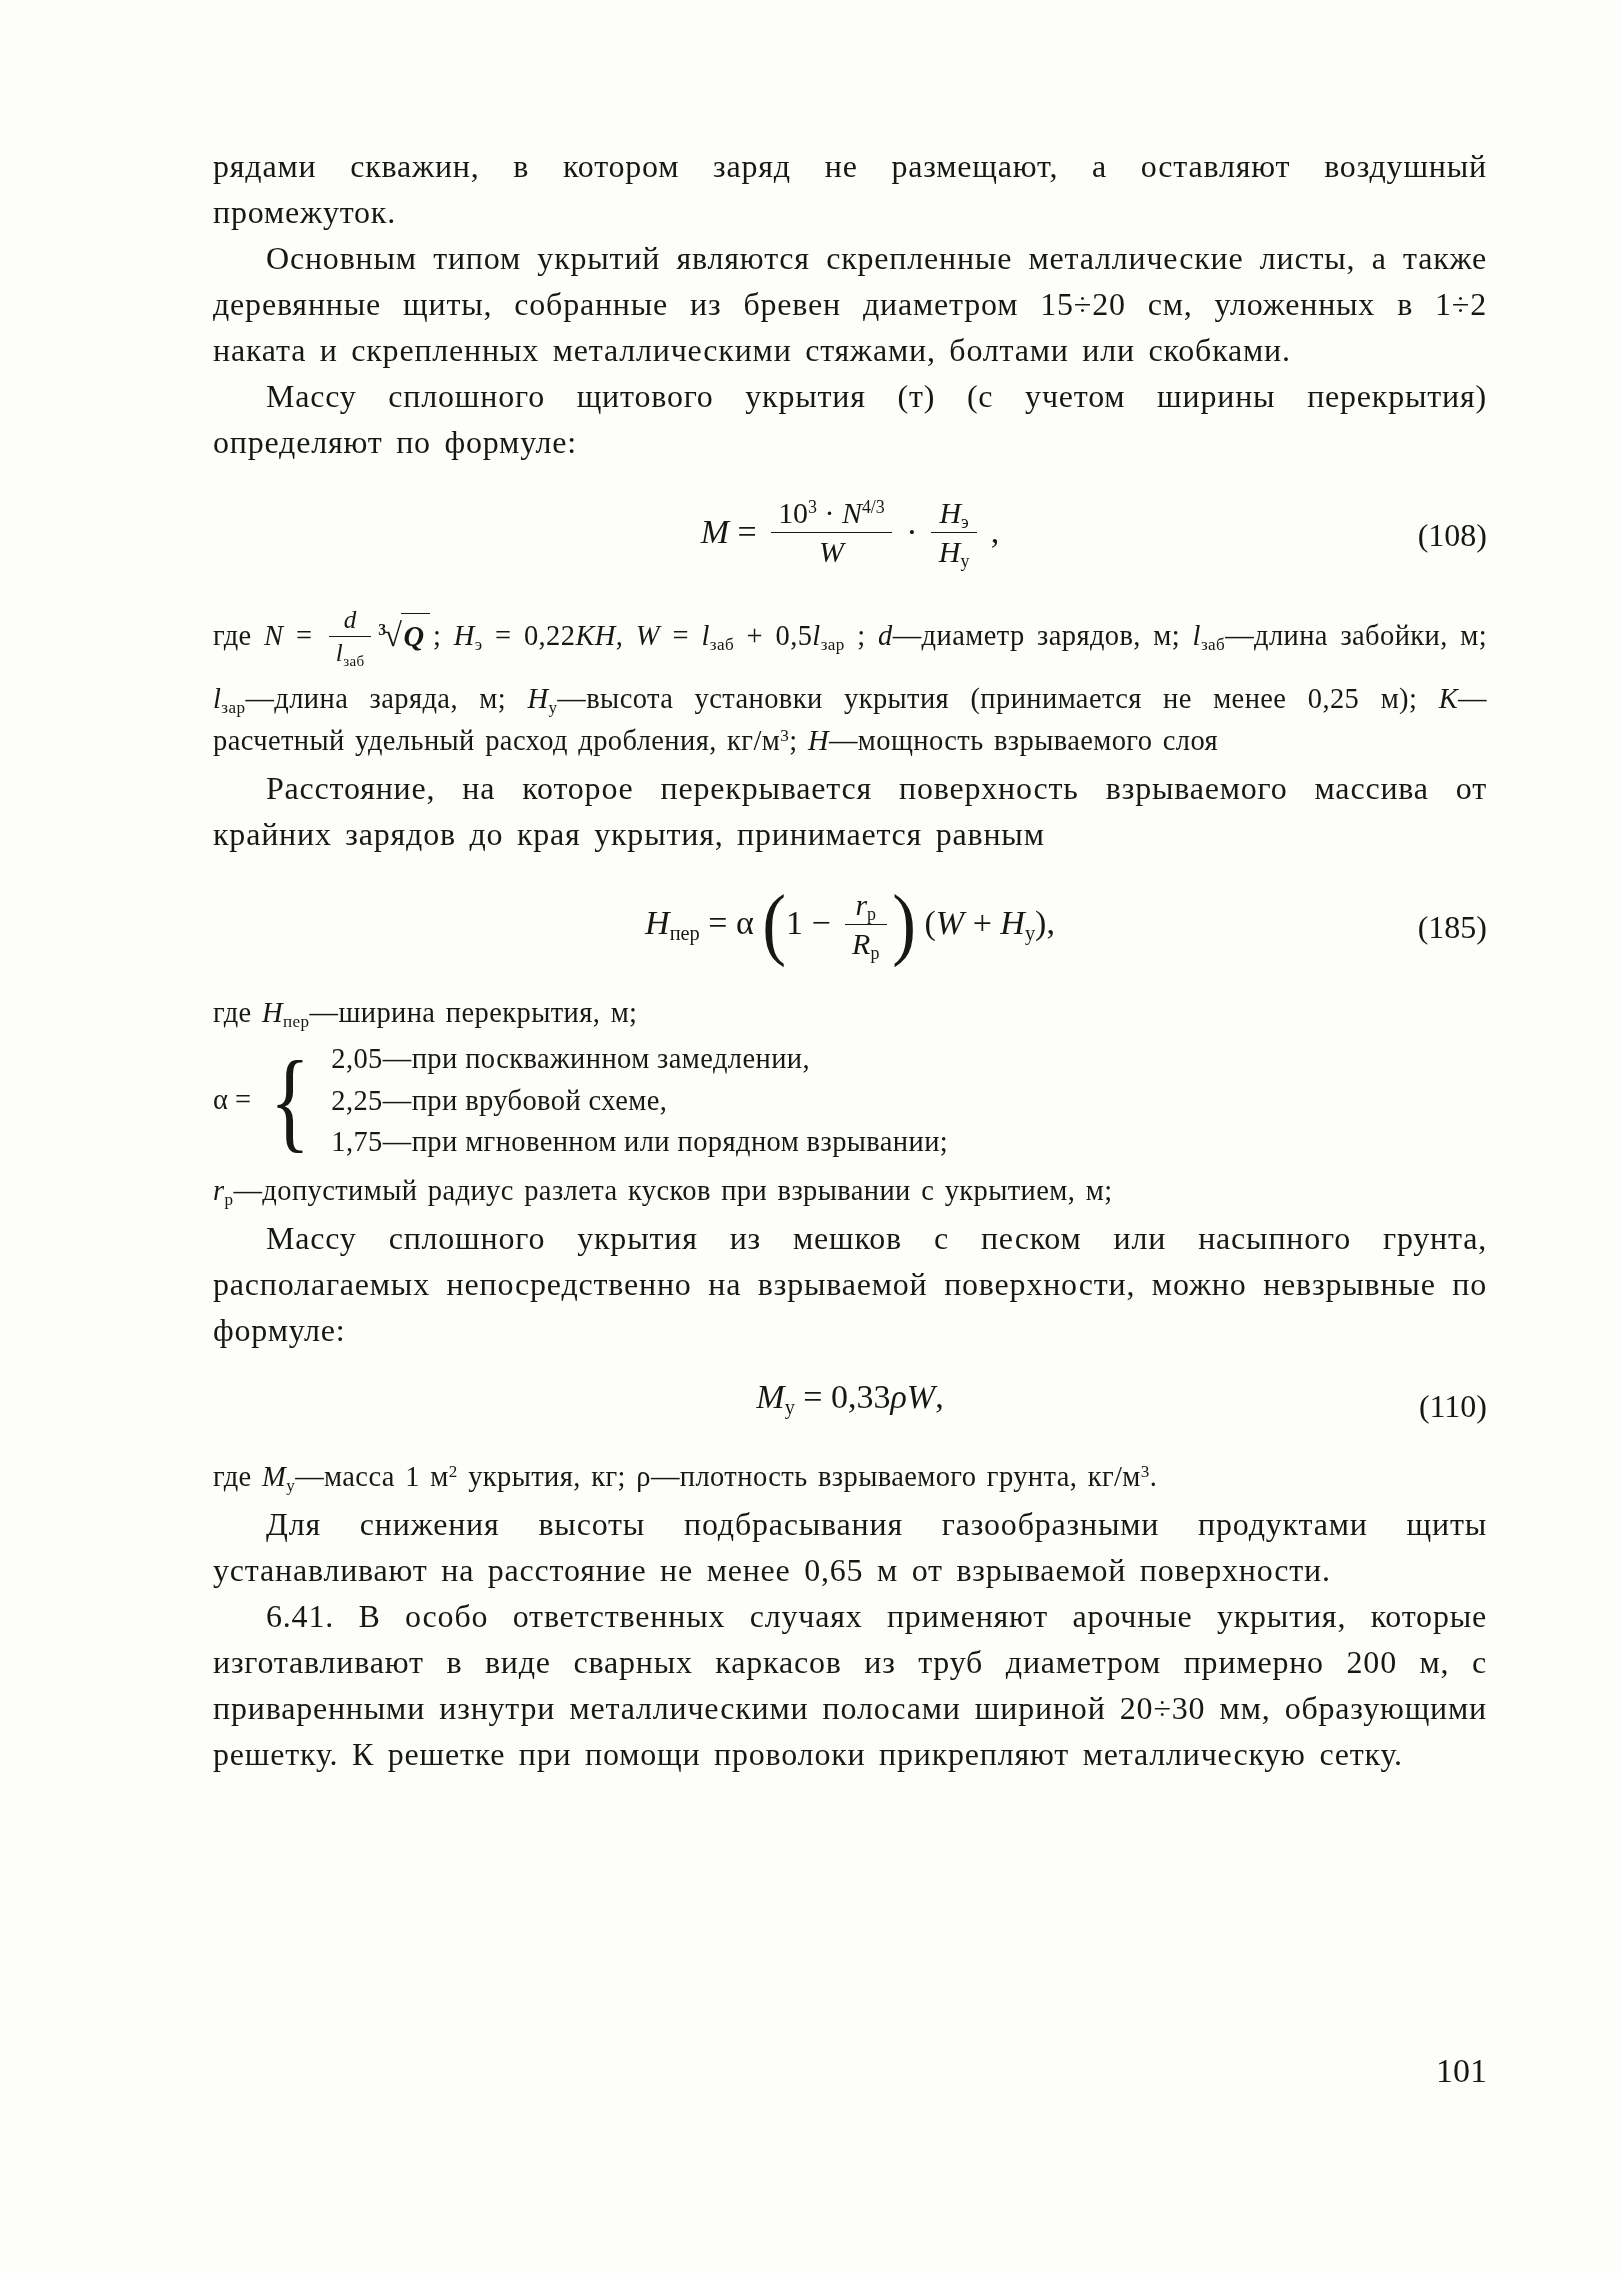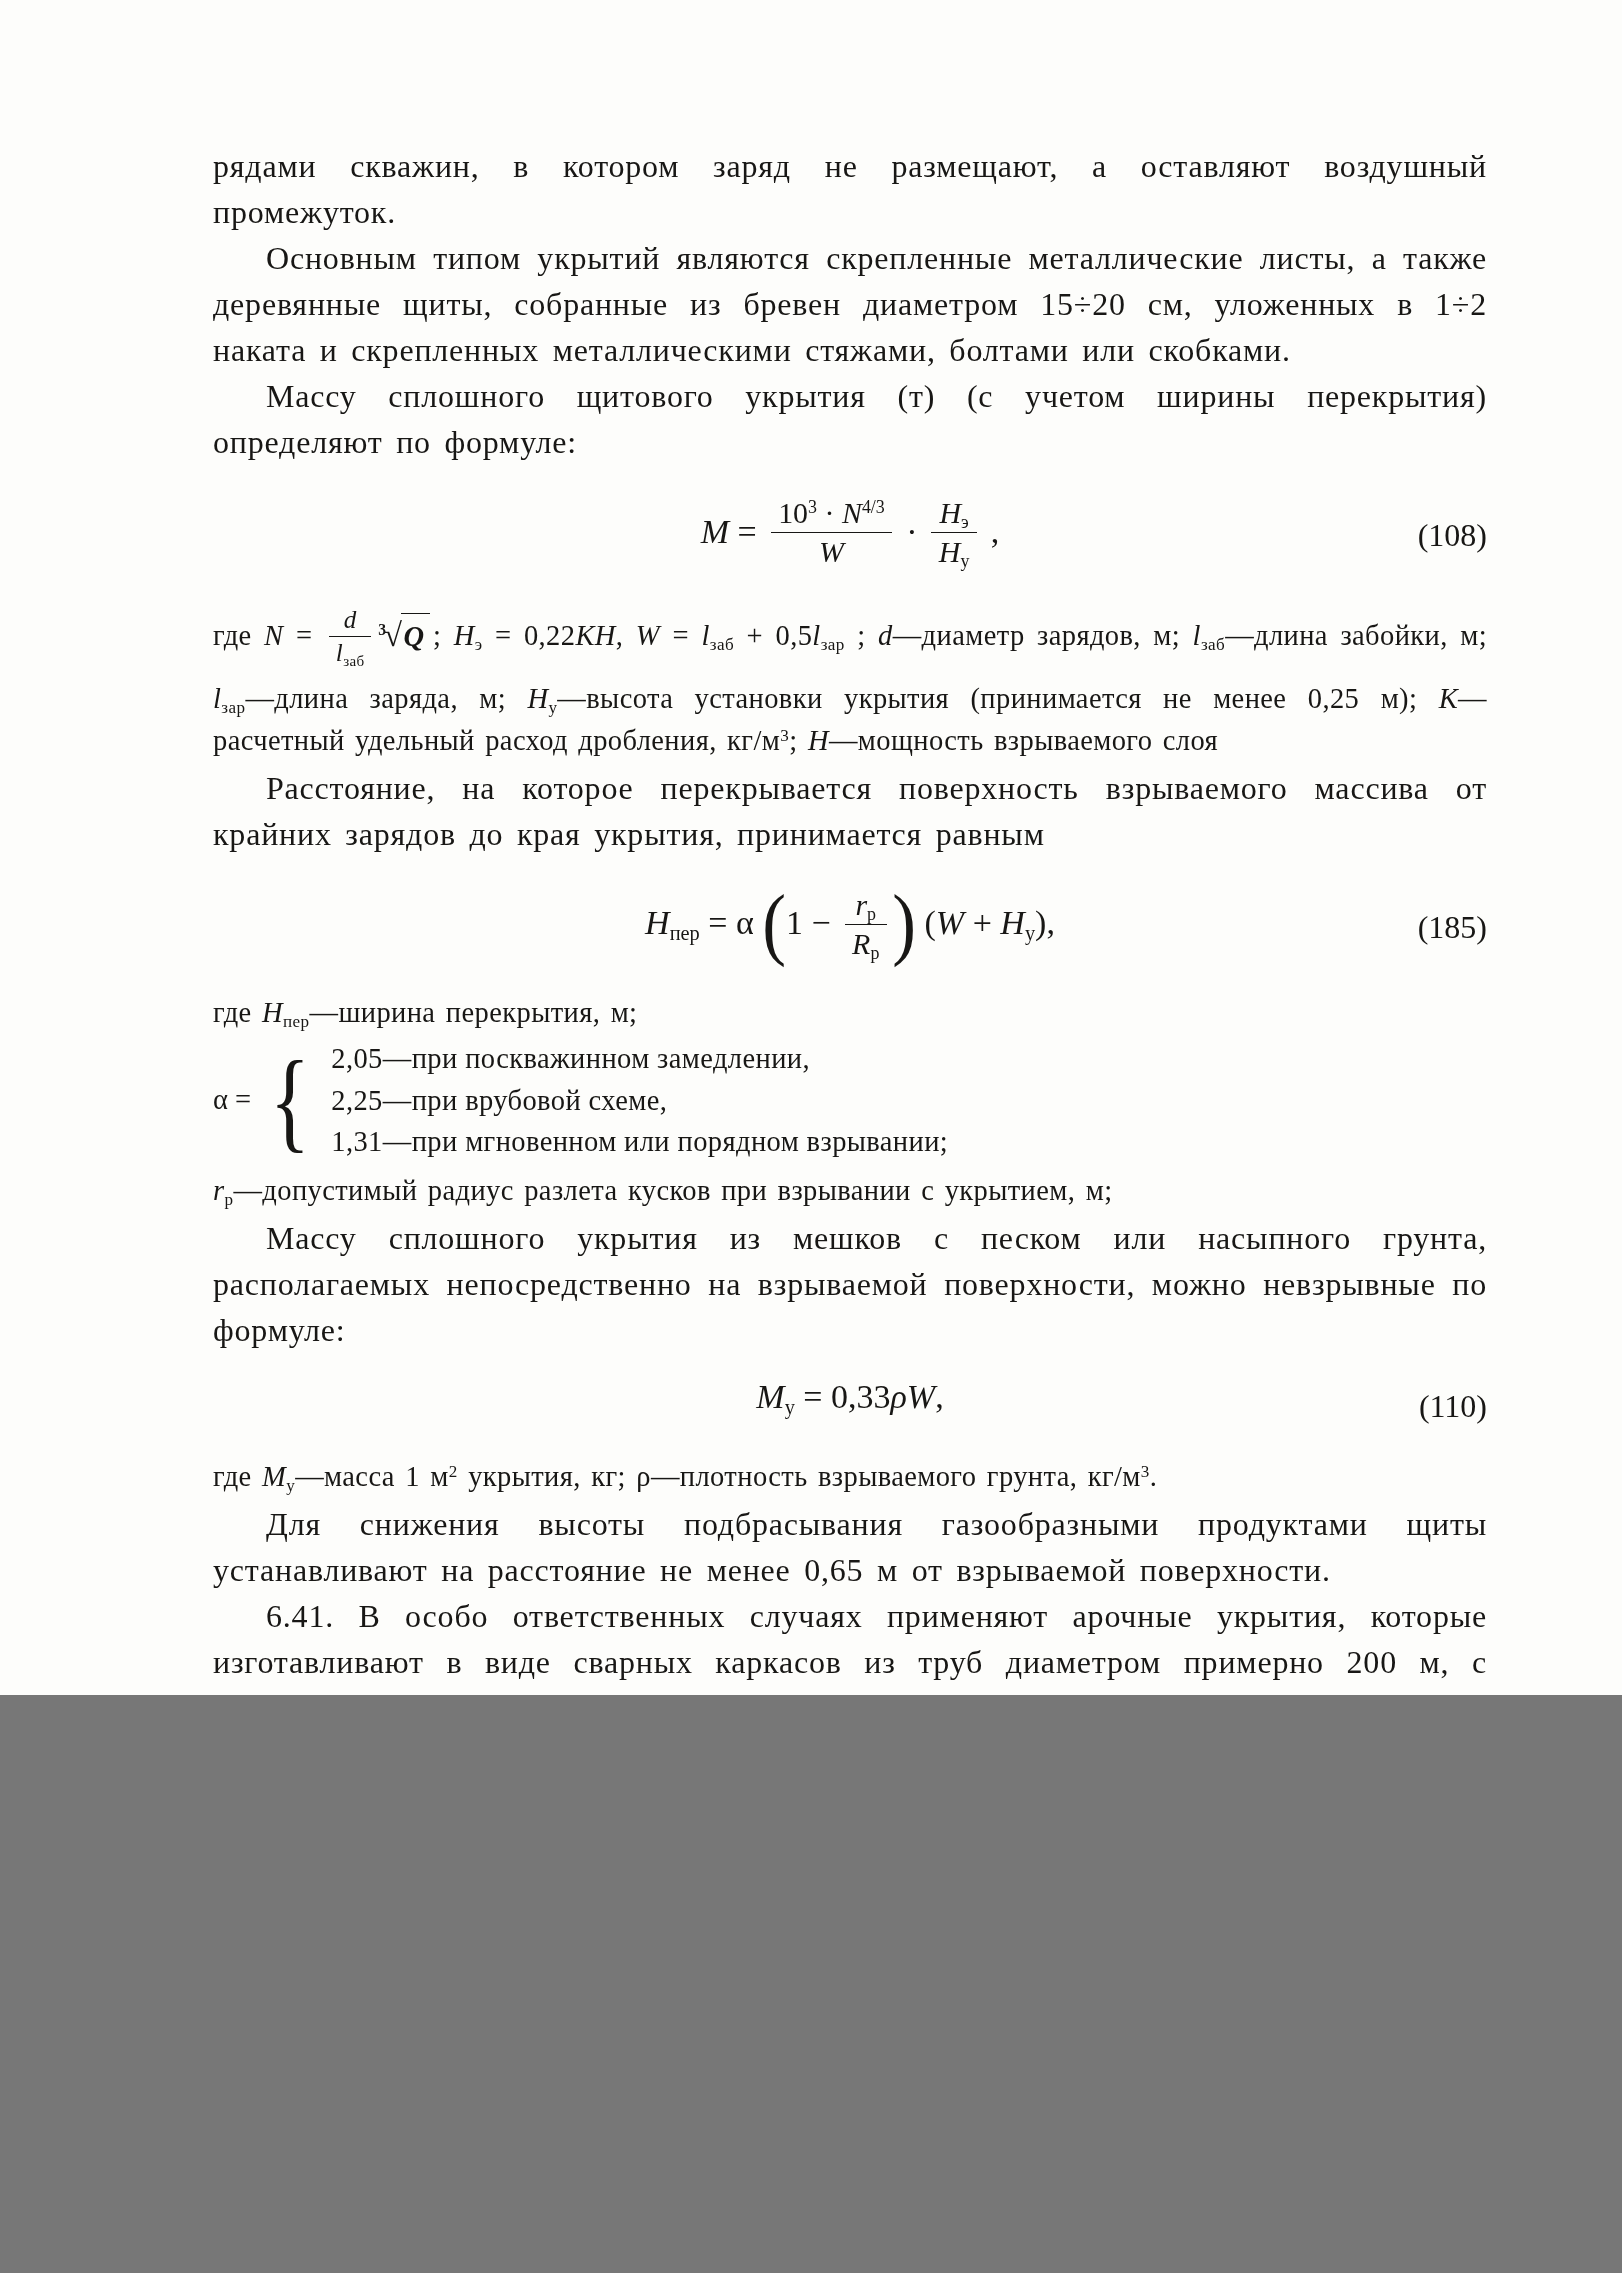--- a/index.html
+++ b/index.html
@@ -1,19 +1,19 @@
 <!DOCTYPE html>
 <html style="font-size:15px"><head>
 <meta charset="utf-8">
 <style>
   * { margin:0; padding:0; box-sizing:border-box; }
   html, body { background:#777; }
   .page {
     position:relative;
-    width:1623px; height:1695px;
+    width:1623px; height:2273px;
     margin:0 auto;
     background:#fdfdfb;
     color:#181715;
     font-family:"Liberation Serif","DejaVu Serif",serif;
     overflow:hidden;
   }
   .content { position:absolute; left:213px; top:143px; width:1274px; }
   .para {
     font-size:32px; line-height:1.44;
     text-align:justify;
@@ -88,21 +88,21 @@
     </div>
 
     <div class="where"><span>где </span><span class="it">H</span><sub>пер</sub><span>—ширина перекрытия, м;</span></div>
 
     <div class="alpha-block">
       <span class="alpha-lhs">α =</span>
       <span class="alpha-brace">{</span>
       <div class="alpha-lines">
         <div>2,05—при поскважинном замедлении,</div>
         <div>2,25—при врубовой схеме,</div>
-        <div>1,31—при мгновенном или порядном взрывании;</div>
+        <div>1,75—при мгновенном или порядном взрывании;</div>
       </div>
     </div>
 
     <div class="where"><span class="it">r</span><sub>р</sub><span>—допустимый радиус разлета кусков при взрывании с укрытием, м;</span></div>
 
     <p class="para indent">Массу сплошного укрытия из мешков с песком или насыпного грунта, располагаемых непосредственно на взрываемой поверхности, можно невзрывные по формуле:</p>
 
     <div class="formula">
       <span class="f-math"><span class="it">M</span><sub>у</sub><span> = 0,33</span><span class="it">ρW</span><span>,</span></span>
       <span class="f-label">(110)</span>

